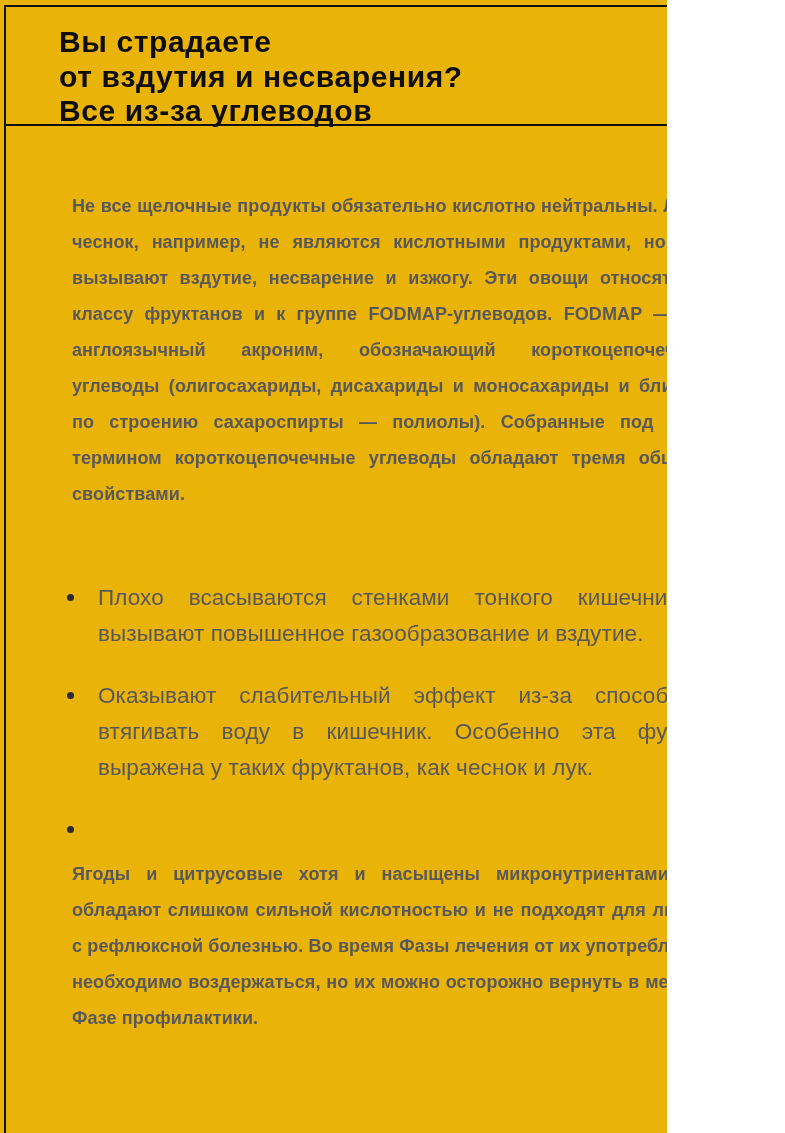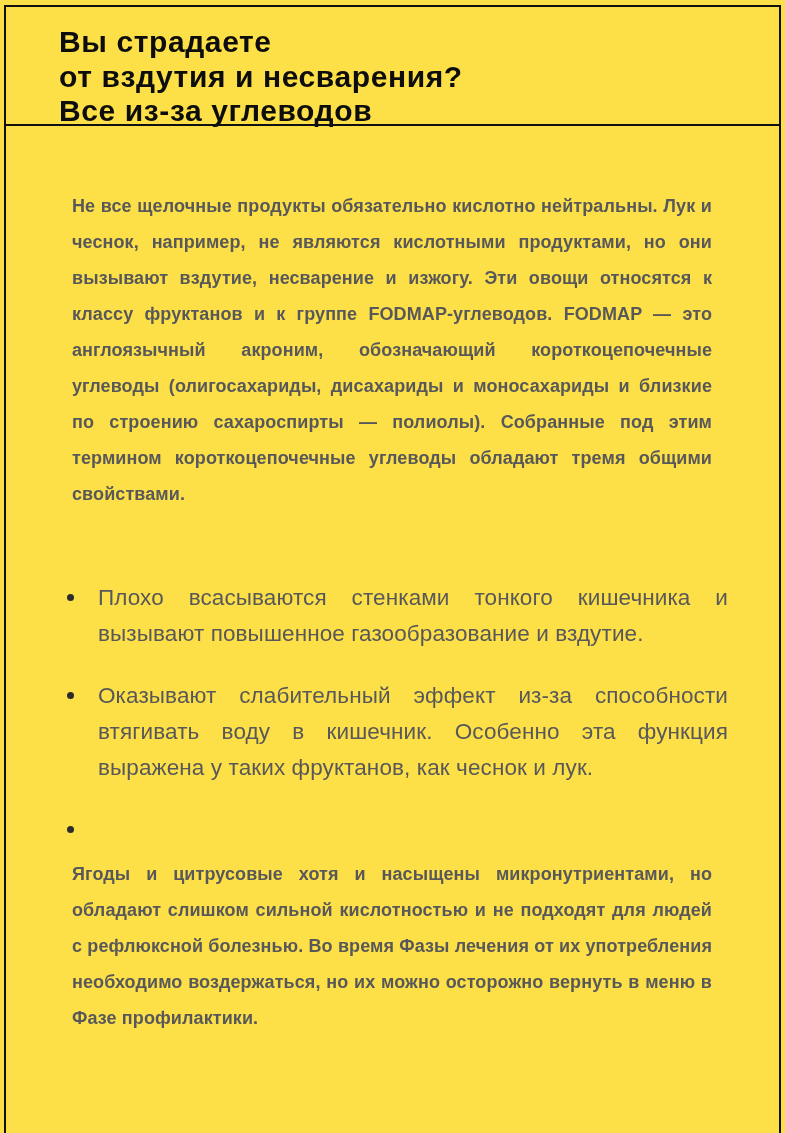--- a/index.html
+++ b/index.html
@@ -5,23 +5,23 @@
   html, body {
     margin: 0;
     padding: 0;
     background: #ffffff;
   }
   body {
     font-family: "Liberation Sans", "DejaVu Sans", sans-serif;
   }
   .page {
     position: relative;
-    width: 785px;
+    width: 667px;
     height: 1133px;
-    background: #fde047;
+    background: #eab308;
     overflow: hidden;
     box-sizing: border-box;
   }
   
   .frame {
     position: absolute;
     left: 4px;
     top: 5px;
     width: 777px;
     height: 1140px;

